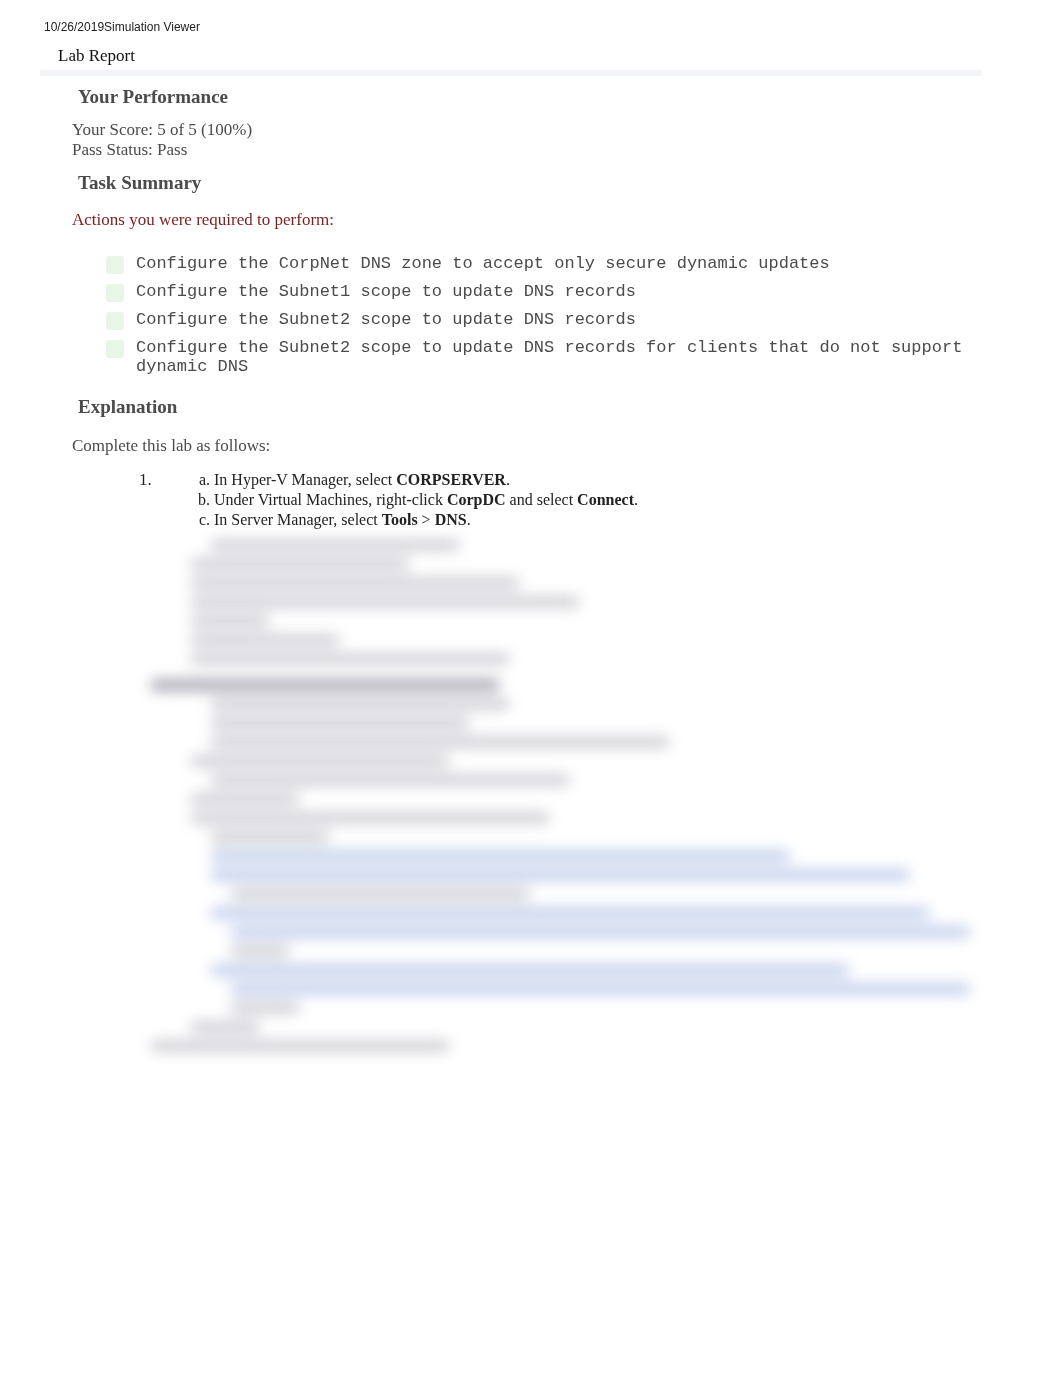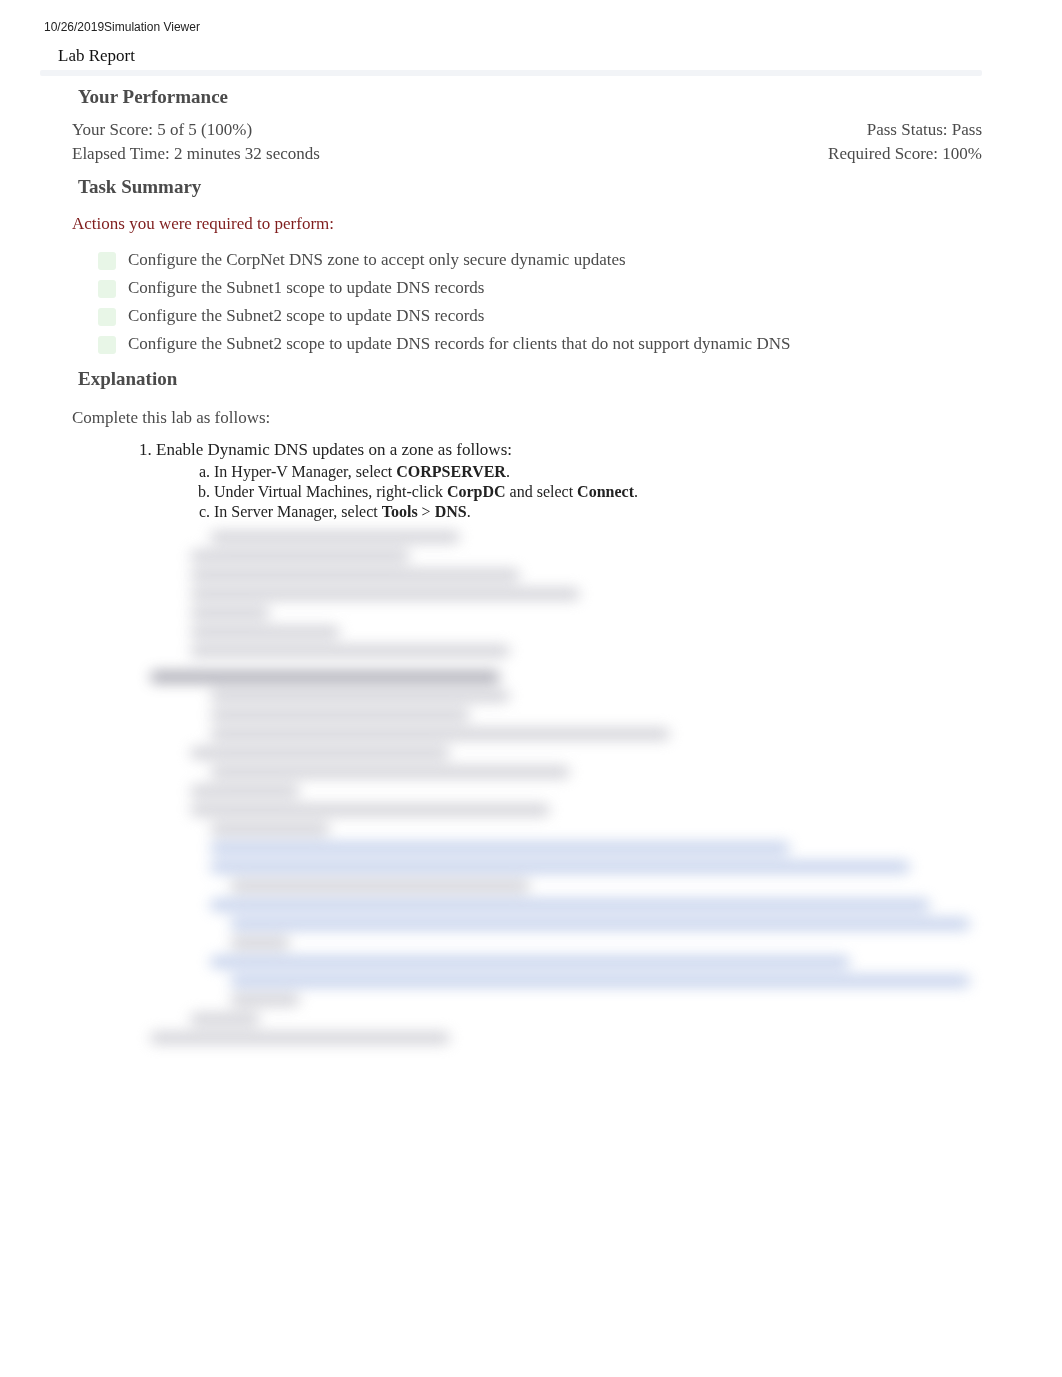--- a/index.html
+++ b/index.html
@@ -37,30 +37,32 @@
     font-weight: bold;
     color: #4b4b4b;
     margin: 10px 0 10px 38px;
   }
   .perf-row {
     display: flex;
     justify-content: space-between;
     font-size: 17px;
     color: #4b4b4b;
     padding: 2px 0 2px 32px;
+    flex-direction: column;
   }
   .actions-hdr {
     font-size: 17px;
     color: #7f1d1d;
     padding: 6px 0 4px 32px;
   }
   ul.actions {
     list-style: none;
-    margin: 8px;
+    margin: 16px;
     padding: 0 0 0 50px;
+    font-family: Liberation Mono, monospace;
   }
   ul.actions li {
     display: flex;
     align-items: flex-start;
     gap: 12px;
     font-size: 17px;
     color: #4b4b4b;
     padding: 4px 0;
   }
   .check {
@@ -127,24 +129,20 @@
   <div class="lab-report">Lab Report</div>
 
   <div class="hr-bar"></div>
 
   <h2 class="section">Your Performance</h2>
 
   <div class="perf-row">
     <span>Your Score: 5 of 5 (100%)</span>
     <span>Pass Status: Pass</span>
   </div>
-  <div class="perf-row">
-    <span>Elapsed Time: 2 minutes 32 seconds</span>
-    <span>Required Score: 100%</span>
-  </div>
 
   <h2 class="section">Task Summary</h2>
 
   <div class="actions-hdr">Actions you were required to perform:</div>
 
   <ul class="actions">
     <li>
       <span class="check"></span>
       <span>Configure the CorpNet DNS zone to accept only secure dynamic updates</span>
     </li>
@@ -161,21 +159,20 @@
       <span>Configure the Subnet2 scope to update DNS records for clients that do not support dynamic DNS</span>
     </li>
   </ul>
 
   <h2 class="section">Explanation</h2>
 
   <div class="intro">Complete this lab as follows:</div>
 
   <ol class="steps">
     <li>
-      <span>Enable Dynamic DNS updates on a zone as follows:</span>
       <ol class="sub">
         <li>
           <span>In Hyper-V Manager, select </span><span class="b">CORPSERVER</span><span>.</span>
         </li>
         <li>
           <span>Under Virtual Machines, right-click </span><span class="b">CorpDC</span><span> and select </span><span class="b">Connect</span><span>.</span>
         </li>
         <li>
           <span>In Server Manager, select </span><span class="b">Tools</span><span> &gt; </span><span class="b">DNS</span><span>.</span>
         </li>

